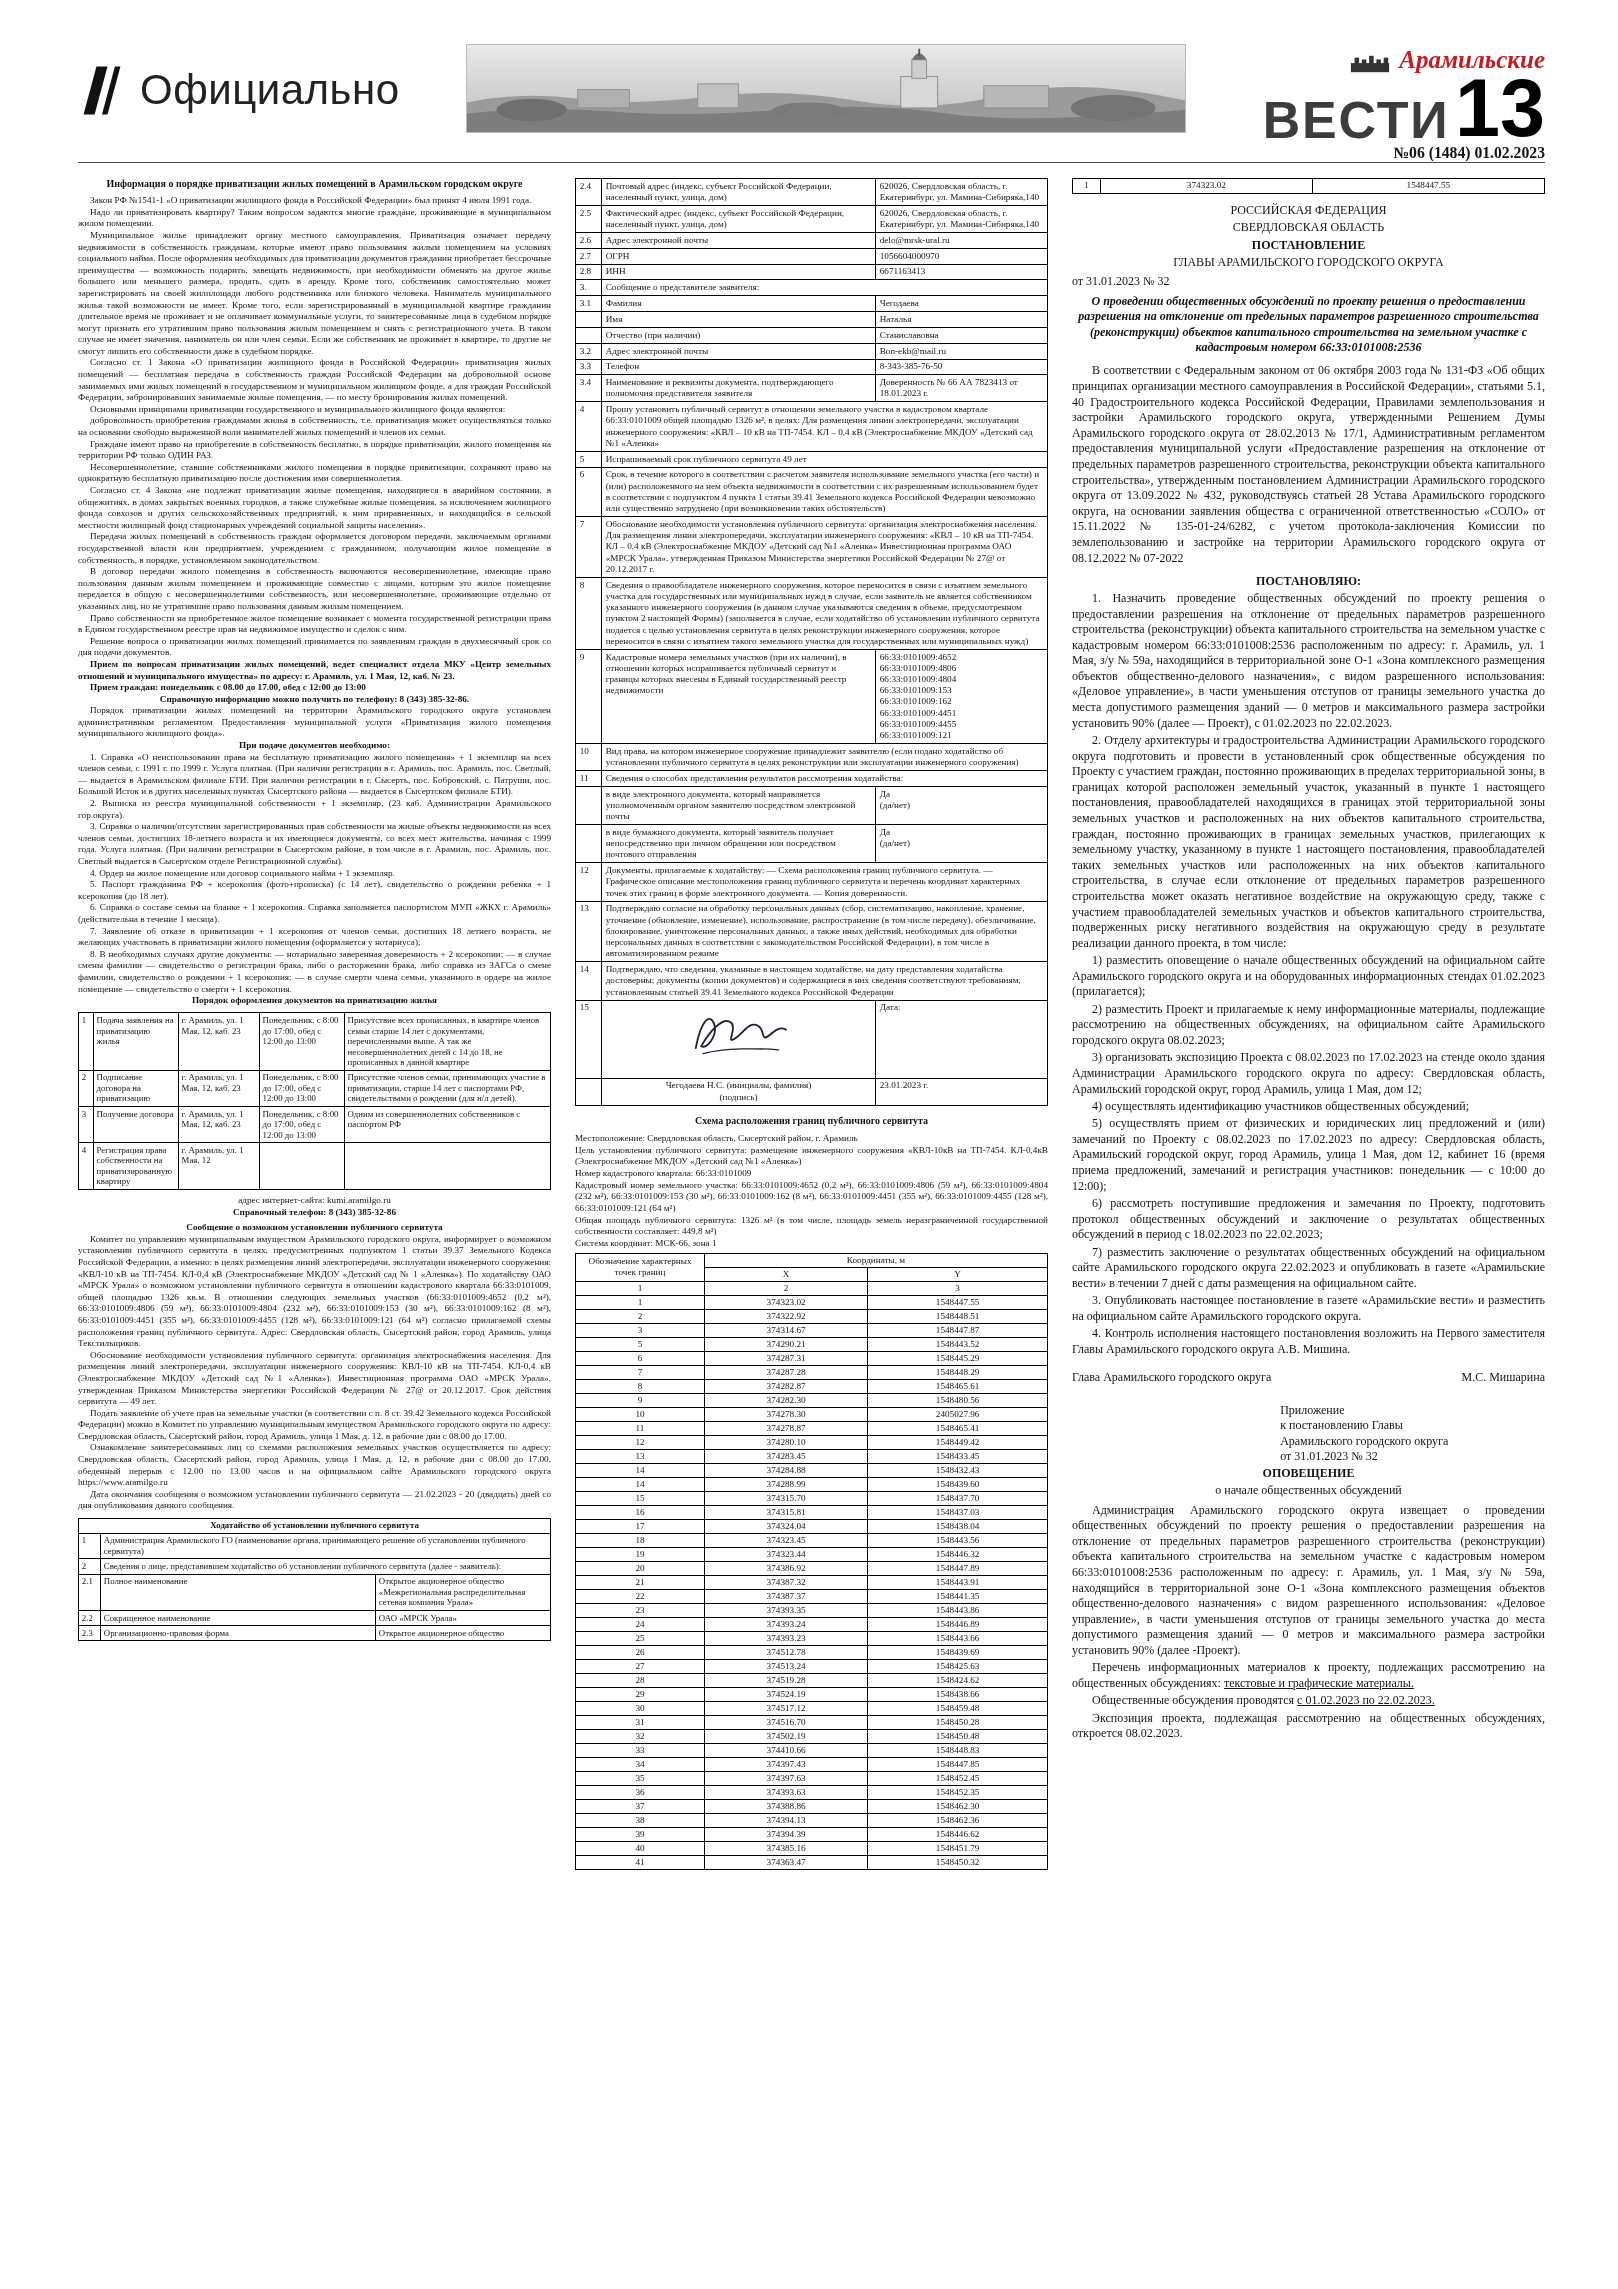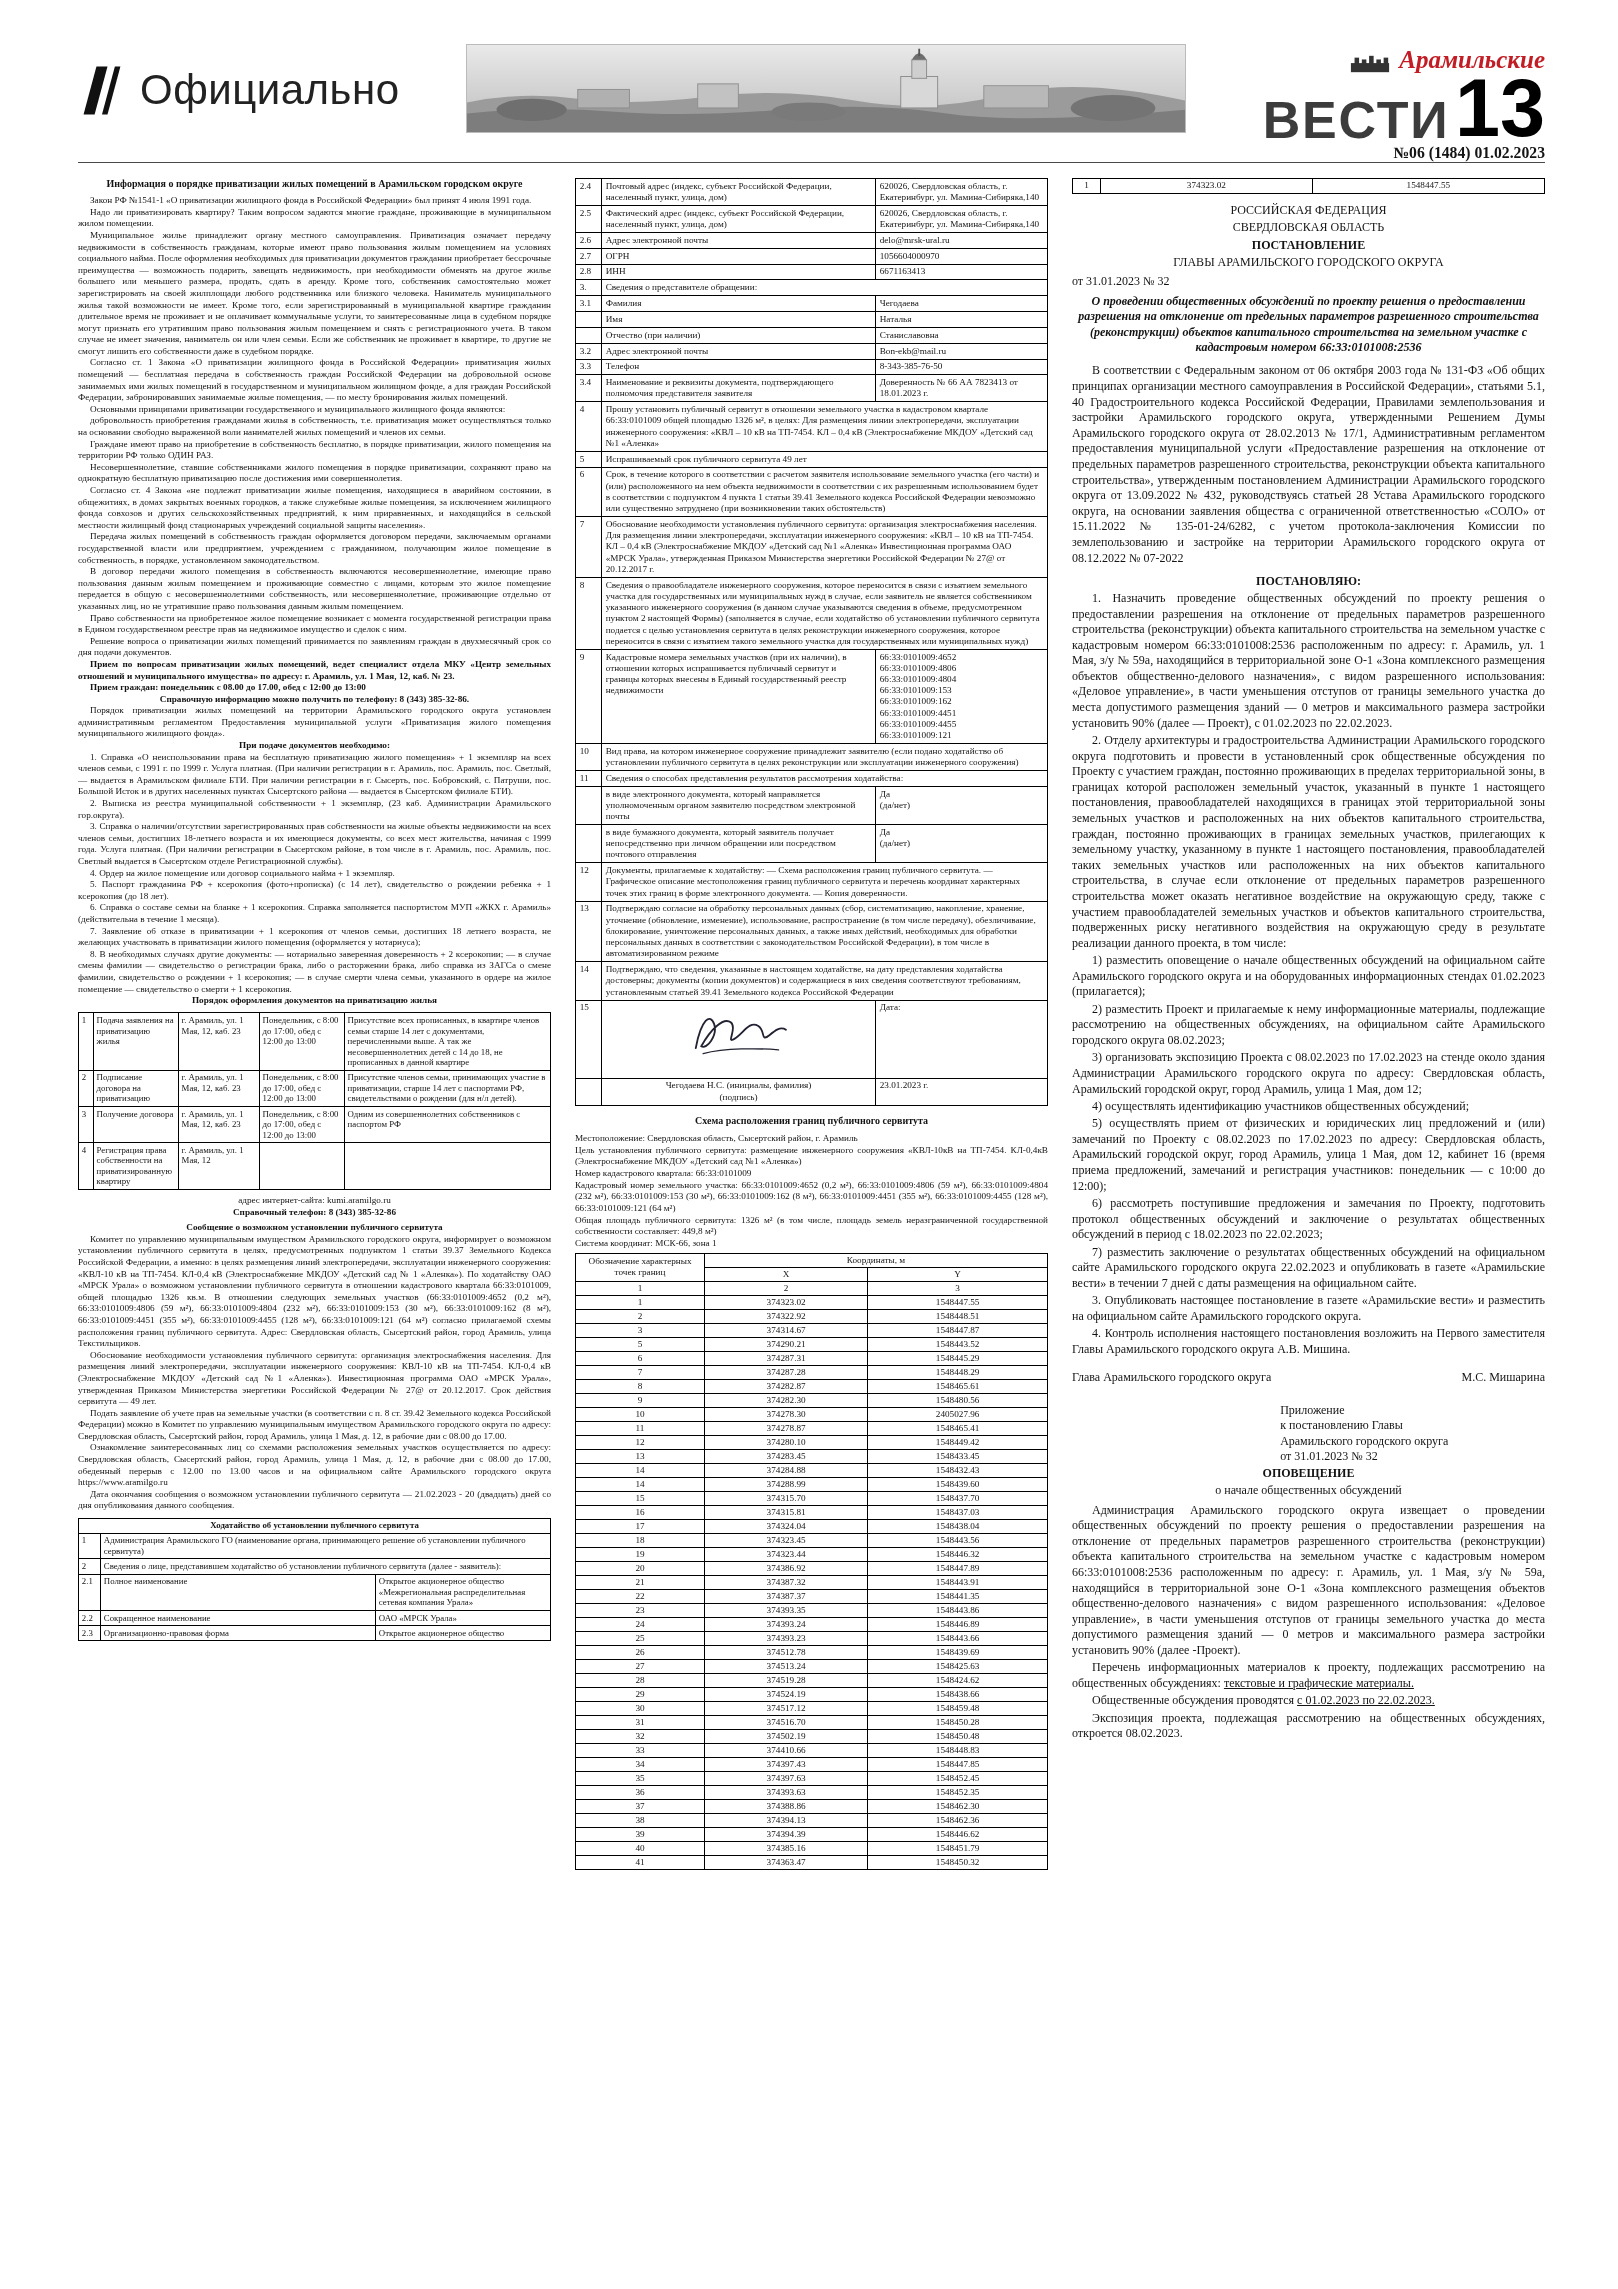--- a/index.html
+++ b/index.html
@@ -270,21 +270,21 @@
             <td>ОГРН</td>
             <td class="c-val">1056604000970</td>
           </tr>
             <tr>
             <td class="c-num">2.8</td>
             <td>ИНН</td>
             <td class="c-val">6671163413</td>
           </tr>
             <tr>
             <td class="c-num">3.</td>
-            <td colspan="2">Сведения о представителе обращении:</td>
+            <td colspan="2">Сообщение о представителе заявителя:</td>
 
           </tr>
             <tr>
             <td class="c-num">3.1</td>
             <td>Фамилия</td>
             <td class="c-val">Чегодаева</td>
           </tr>
             <tr>
             <td class="c-num"></td>
             <td>Имя</td>

